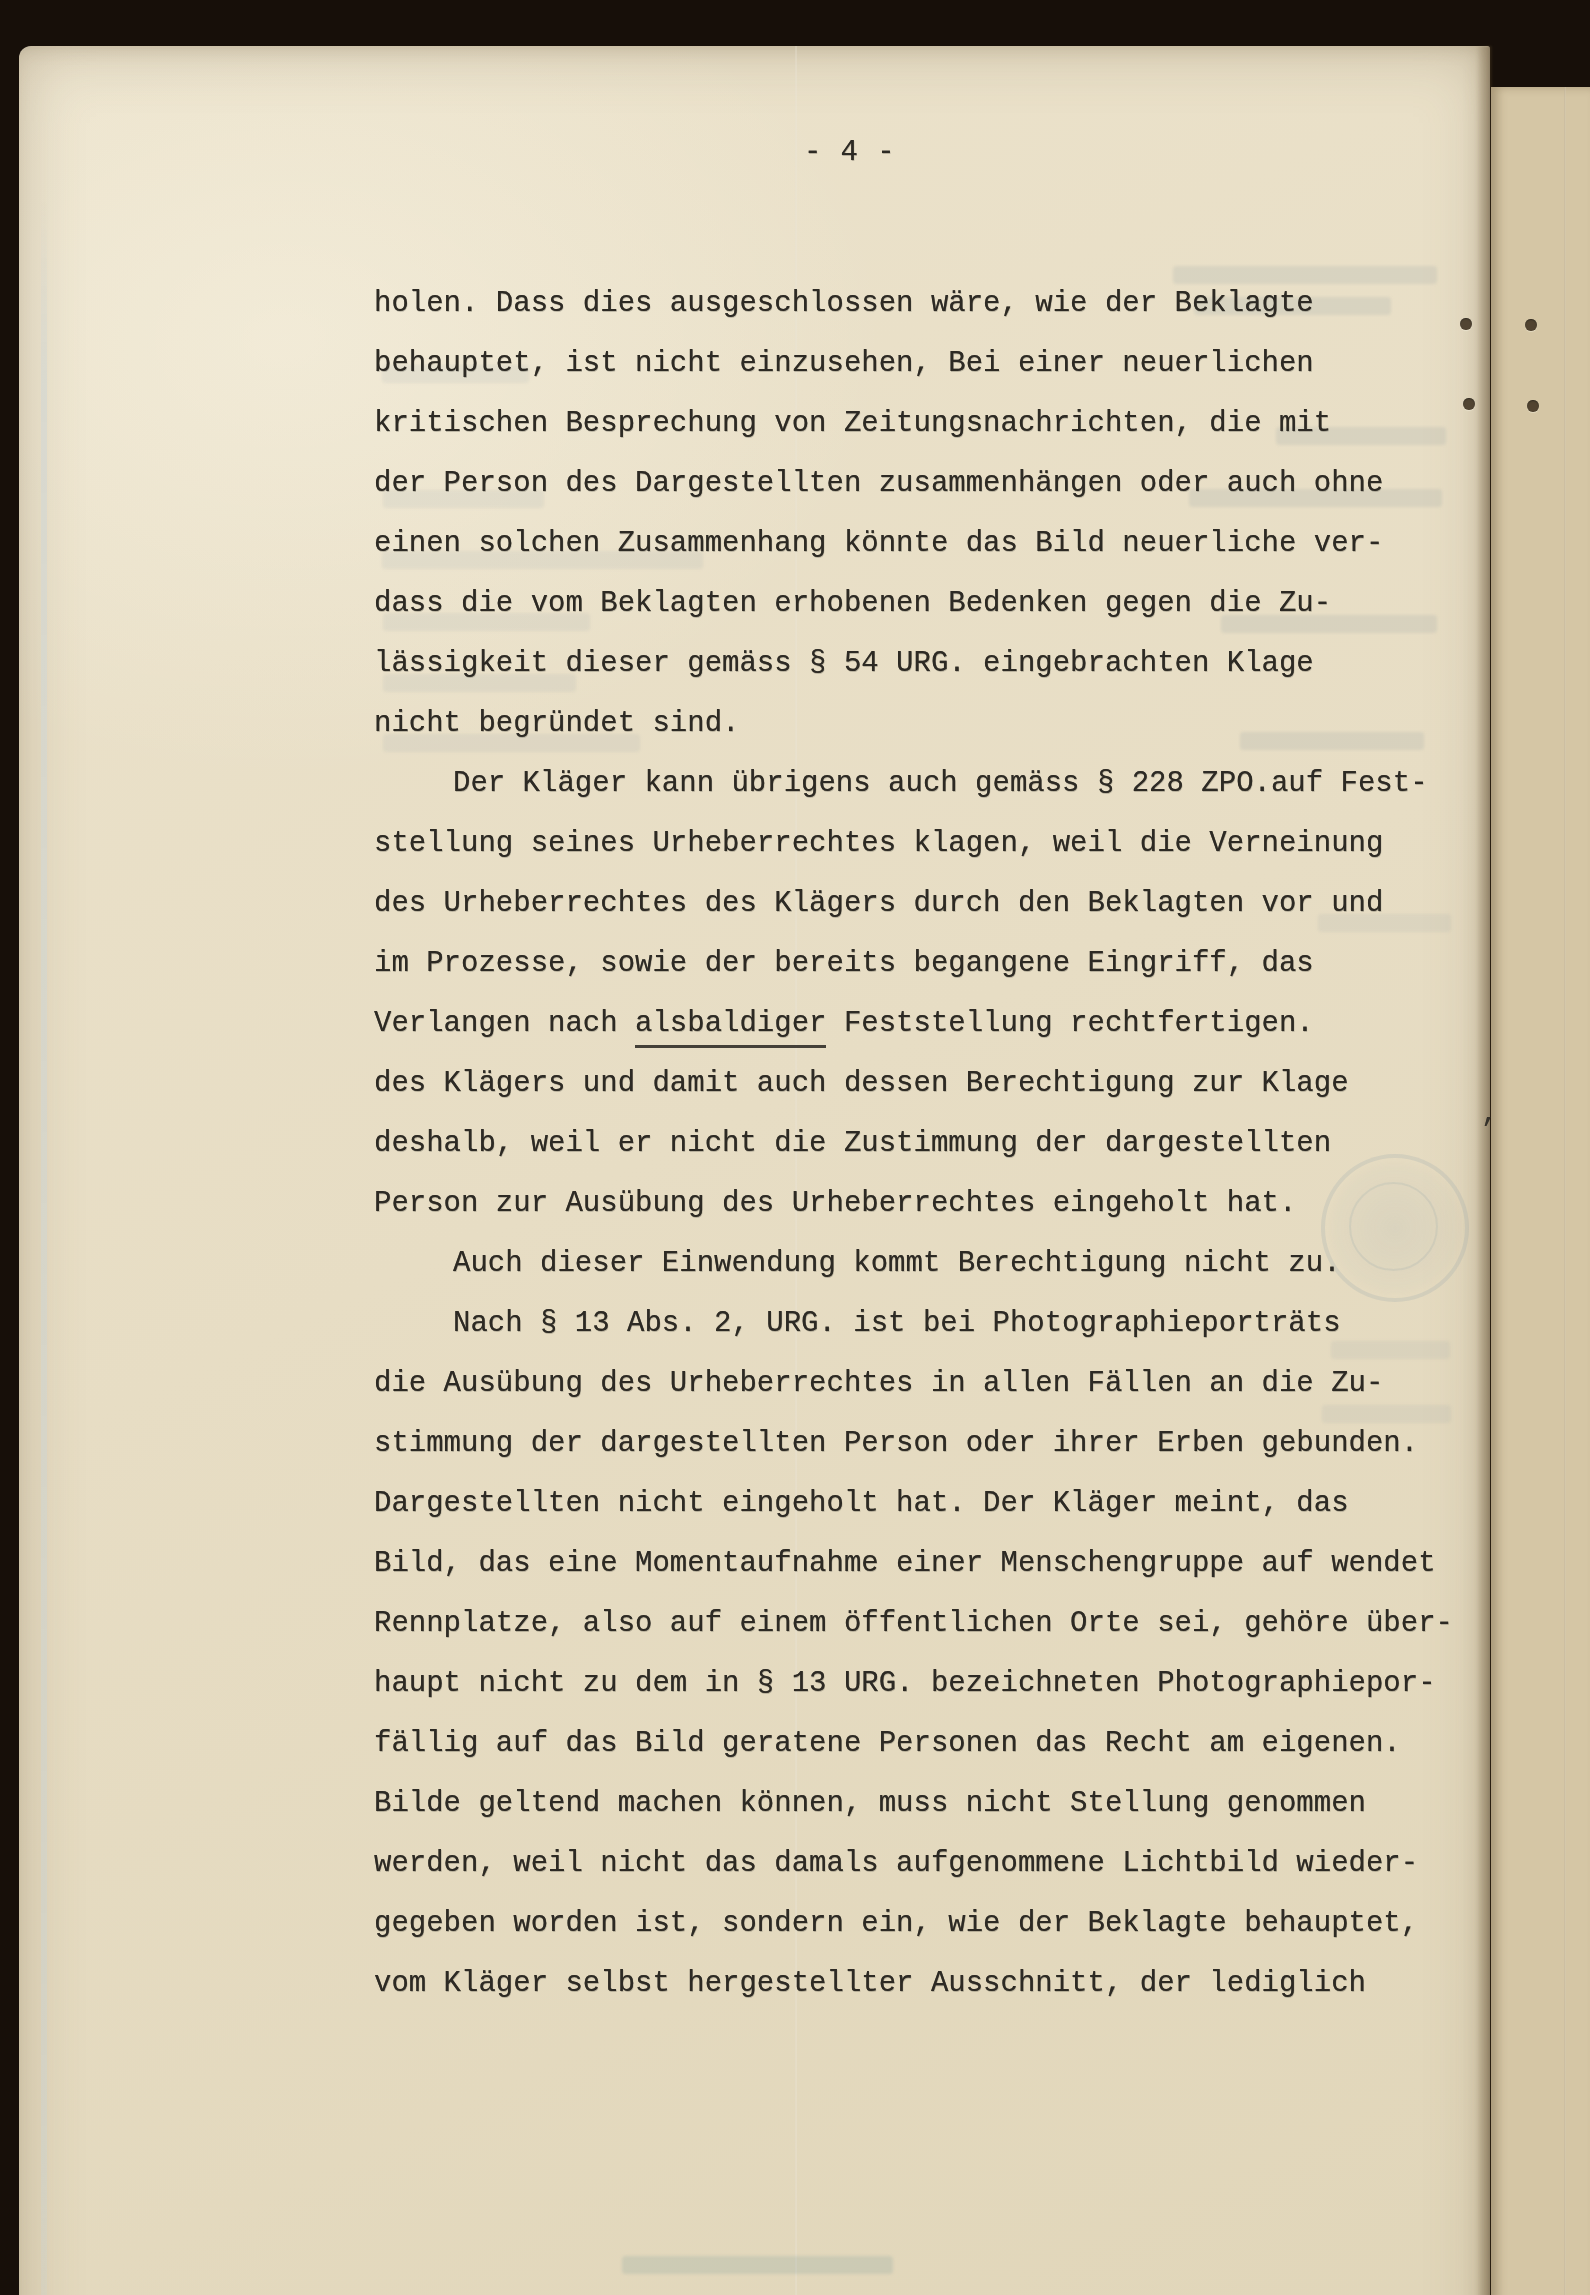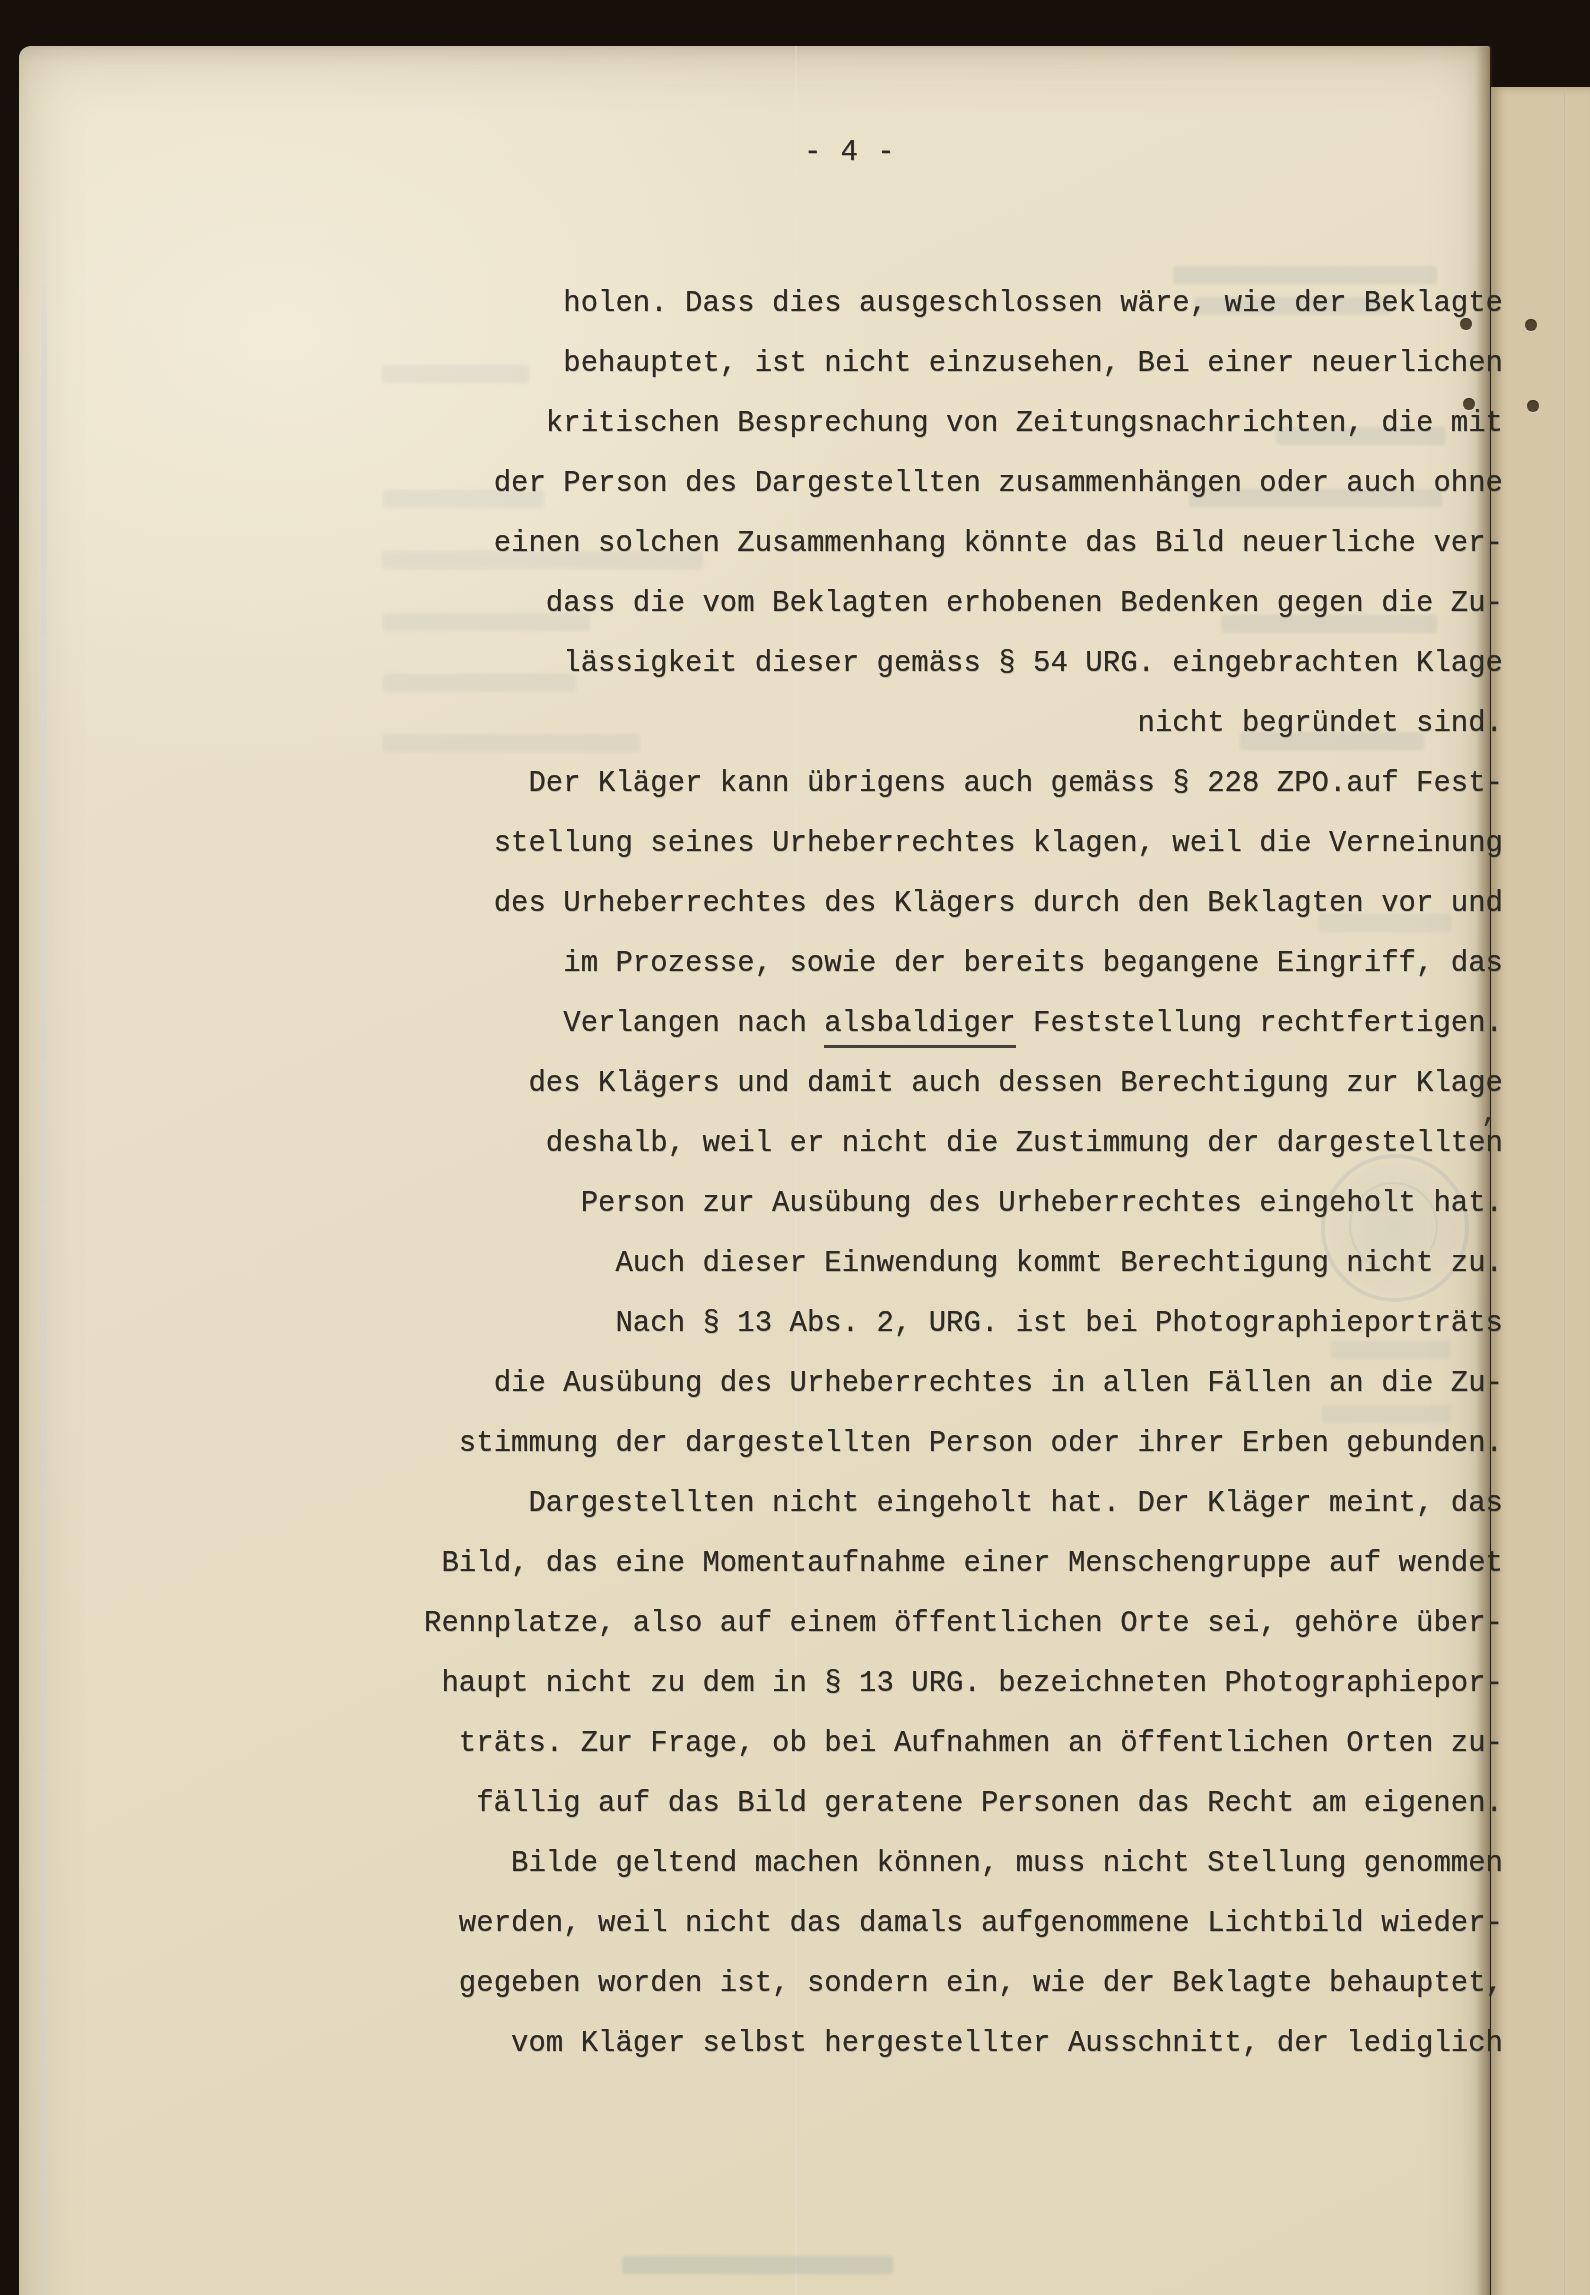--- a/index.html
+++ b/index.html
@@ -52,21 +52,20 @@
     position:absolute;left:804px;top:136px;
     font-size:29px;line-height:34px;letter-spacing:0.9px;
     color:#2d2a24;
     text-shadow:0 0 0.5px rgba(45,42,36,0.65),0.5px 0.5px 0.5px rgba(45,42,36,0.28);
   }
   .text-block{position:absolute;left:374px;top:274px;width:1129px;}
   .line{
     height:60px;line-height:60px;white-space:pre;
     font-size:29px;color:#2d2a24;
     text-shadow:0 0 0.5px rgba(45,42,36,0.60),0.5px 0.5px 0.5px rgba(45,42,36,0.25);
-    text-align:right;
   }
   .line.indent{padding-left:79px;}
   .u{border-bottom:3.2px solid rgba(45,42,36,0.88);padding-bottom:5px;}
   .stray-mark{
     position:absolute;left:1479px;top:1115px;font-size:29px;color:rgba(45,42,36,0.85);
     text-shadow:0 0 0.5px rgba(45,42,36,0.5);
   }
   
   .ghost{
     position:absolute;height:18.4px;border-radius:3.7px;
@@ -156,21 +155,20 @@
     <div class="line">deshalb, weil er nicht die Zustimmung der dargestellten</div>
     <div class="line">Person zur Ausübung des Urheberrechtes eingeholt hat.</div>
     <div class="line indent">Auch dieser Einwendung kommt Berechtigung nicht zu.</div>
     <div class="line indent">Nach § 13 Abs. 2, URG. ist bei Photographieporträts</div>
     <div class="line">die Ausübung des Urheberrechtes in allen Fällen an die Zu-</div>
     <div class="line">stimmung der dargestellten Person oder ihrer Erben gebunden.</div>
     <div class="line">Dargestellten nicht eingeholt hat. Der Kläger meint, das</div>
     <div class="line">Bild, das eine Momentaufnahme einer Menschengruppe auf wendet</div>
     <div class="line">Rennplatze, also auf einem öffentlichen Orte sei, gehöre über-</div>
     <div class="line">haupt nicht zu dem in § 13 URG. bezeichneten Photographiepor-</div>
-    <div class="line">träts. Zur Frage, ob bei Aufnahmen an öffentlichen Orten zu-</div>
     <div class="line">fällig auf das Bild geratene Personen das Recht am eigenen.</div>
     <div class="line">Bilde geltend machen können, muss nicht Stellung genommen</div>
     <div class="line">werden, weil nicht das damals aufgenommene Lichtbild wieder-</div>
     <div class="line">gegeben worden ist, sondern ein, wie der Beklagte behauptet,</div>
     <div class="line">vom Kläger selbst hergestellter Ausschnitt, der lediglich</div>
   </div>
 
   <div class="stray-mark">’</div>
 
 </div>

